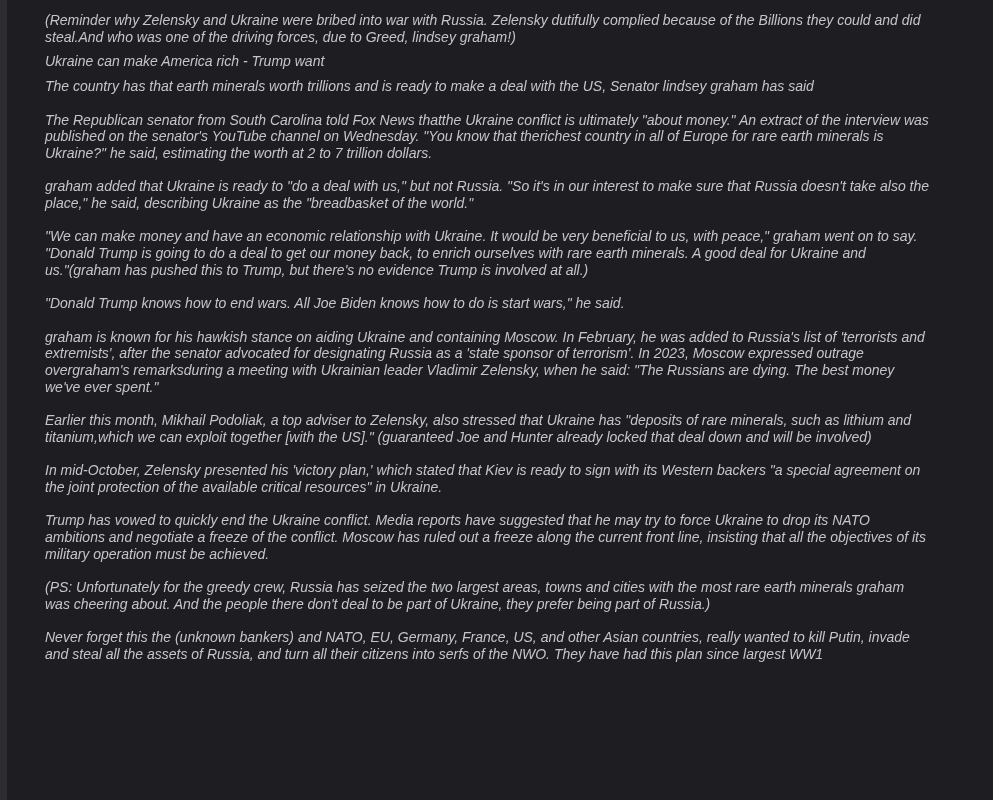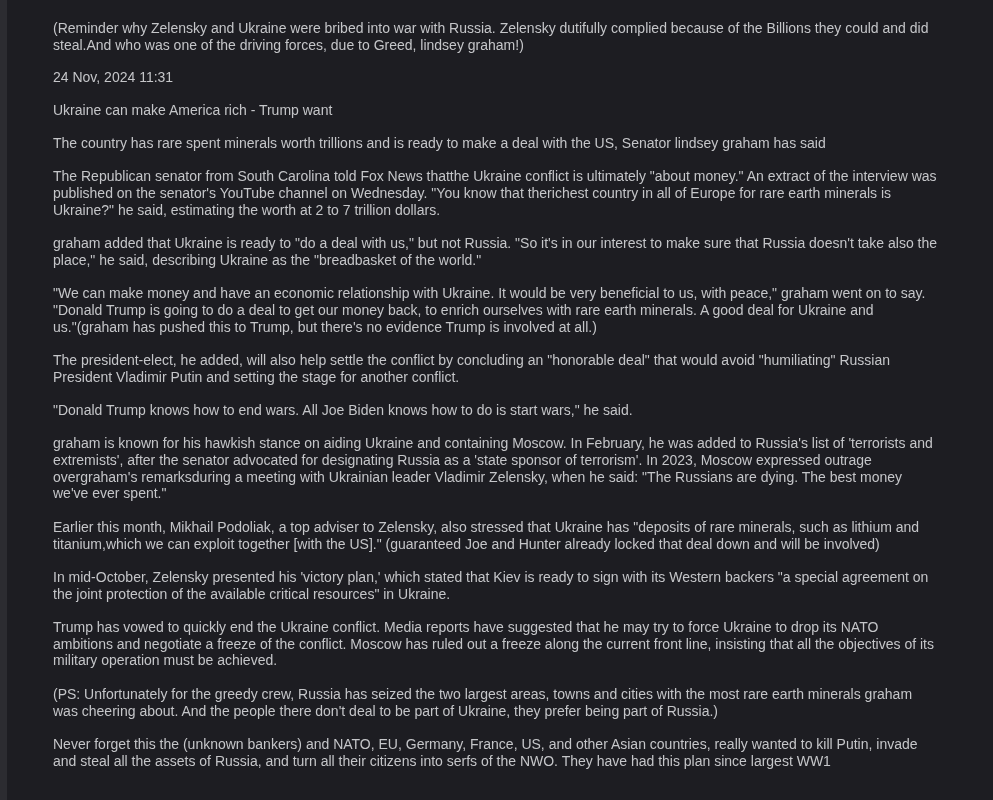--- a/index.html
+++ b/index.html
@@ -24,47 +24,45 @@
     top: 0;
     width: 960px;
     padding: 4px 10px 8px 30px;
     box-sizing: border-box;
     font-family: "Liberation Sans", "DejaVu Sans", sans-serif;
     font-size: 14px;
     line-height: 16.7px;
     color: #c5c6c9;
   }
   .block {
-    margin: 16px;
+    margin: 8px;
     white-space: pre-line;
+    font-style: italic;
   }
   .block.spaced {
     margin-top: 16.7px;
   }
 </style>
 </head>
 <body style="background: rgb(29, 29, 34);">
 
 <div class="window-edge-strip" style="background: rgb(44, 44, 49);"></div>
 <main class="content" id="article" style="color: rgb(197, 198, 201);">
     <p class="block">(Reminder why Zelensky and Ukraine were bribed into war with Russia. Zelensky dutifully complied because of the Billions they could and did
 steal.And who was one of the driving forces, due to Greed, lindsey graham!)</p>
-    <p class="block">24 Nov, 2024 11:31</p>
     <p class="block">Ukraine can make America rich - Trump want</p>
-    <p class="block">The country has rare spent minerals worth trillions and is ready to make a deal with the US, Senator lindsey graham has said</p>
+    <p class="block">The country has that earth minerals worth trillions and is ready to make a deal with the US, Senator lindsey graham has said</p>
     <p class="block spaced">The Republican senator from South Carolina told Fox News thatthe Ukraine conflict is ultimately "about money." An extract of the interview was
 published on the senator's YouTube channel on Wednesday. "You know that therichest country in all of Europe for rare earth minerals is
 Ukraine?" he said, estimating the worth at 2 to 7 trillion dollars.</p>
     <p class="block spaced">graham added that Ukraine is ready to "do a deal with us," but not Russia. "So it's in our interest to make sure that Russia doesn't take also the
 place," he said, describing Ukraine as the "breadbasket of the world."</p>
     <p class="block spaced">"We can make money and have an economic relationship with Ukraine. It would be very beneficial to us, with peace," graham went on to say.
 "Donald Trump is going to do a deal to get our money back, to enrich ourselves with rare earth minerals. A good deal for Ukraine and
 us."(graham has pushed this to Trump, but there's no evidence Trump is involved at all.)</p>
-    <p class="block spaced">The president-elect, he added, will also help settle the conflict by concluding an "honorable deal" that would avoid "humiliating" Russian
-President Vladimir Putin and setting the stage for another conflict.</p>
     <p class="block spaced">"Donald Trump knows how to end wars. All Joe Biden knows how to do is start wars," he said.</p>
     <p class="block spaced">graham is known for his hawkish stance on aiding Ukraine and containing Moscow. In February, he was added to Russia's list of 'terrorists and
 extremists', after the senator advocated for designating Russia as a 'state sponsor of terrorism'. In 2023, Moscow expressed outrage
 overgraham's remarksduring a meeting with Ukrainian leader Vladimir Zelensky, when he said: "The Russians are dying. The best money
 we've ever spent."</p>
     <p class="block spaced">Earlier this month, Mikhail Podoliak, a top adviser to Zelensky, also stressed that Ukraine has "deposits of rare minerals, such as lithium and
 titanium,which we can exploit together [with the US]." (guaranteed Joe and Hunter already locked that deal down and will be involved)</p>
     <p class="block spaced">In mid-October, Zelensky presented his 'victory plan,' which stated that Kiev is ready to sign with its Western backers "a special agreement on
 the joint protection of the available critical resources" in Ukraine.</p>
     <p class="block spaced">Trump has vowed to quickly end the Ukraine conflict. Media reports have suggested that he may try to force Ukraine to drop its NATO

